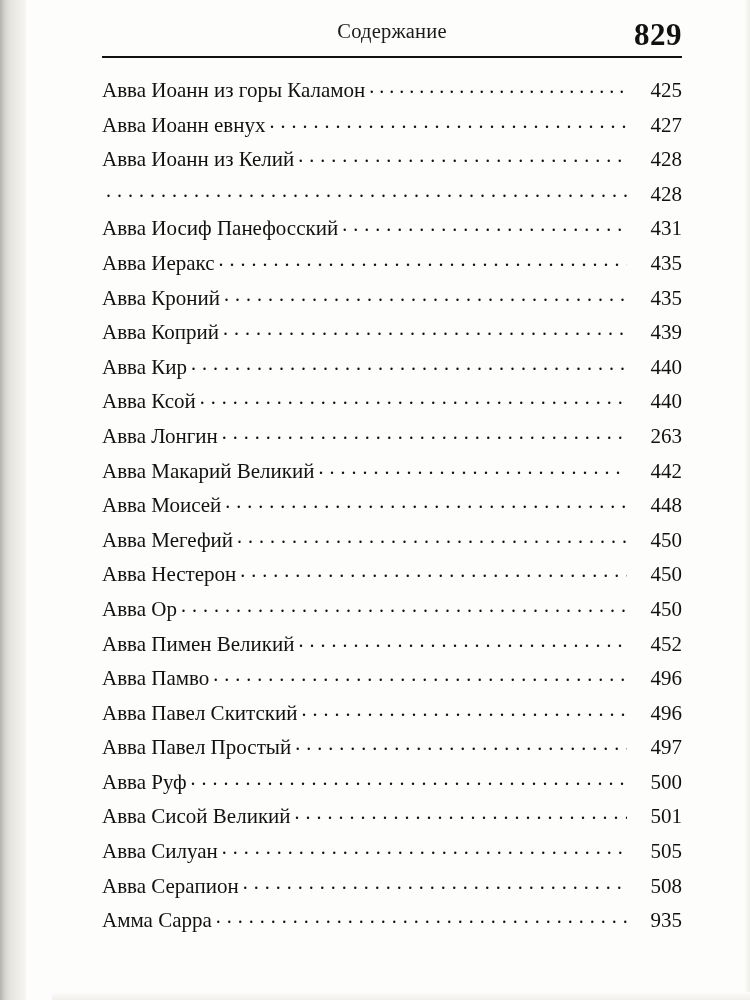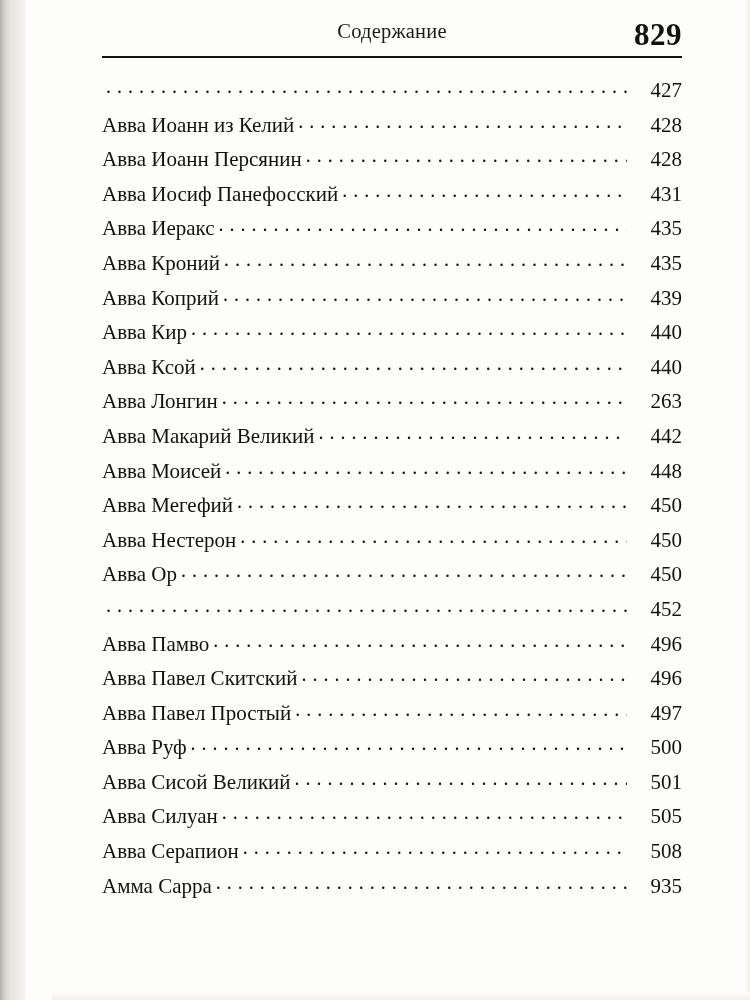--- a/index.html
+++ b/index.html
@@ -148,30 +148,35 @@
 
     <div class="content">
       <div class="header">
         <div class="header-title">Содержание</div>
         <div class="header-pageno">829</div>
       </div>
       <div class="rule"></div>
 
       <div class="toc" id="toc-list">
           <div class="toc-row">
+            <span class="toc-title">Авва Иоанн из горы Каламон</span>
+            <span class="toc-leader tight"></span>
+            <span class="toc-page">425</span>
+          </div>
+          <div class="toc-row">
+            <span class="toc-title">Авва Иоанн евнух</span>
             <span class="toc-leader"></span>
             <span class="toc-page">427</span>
           </div>
           <div class="toc-row">
             <span class="toc-title">Авва Иоанн из Келий</span>
             <span class="toc-leader"></span>
             <span class="toc-page">428</span>
           </div>
           <div class="toc-row">
-            <span class="toc-title">Авва Иоанн Персянин</span>
             <span class="toc-leader"></span>
             <span class="toc-page">428</span>
           </div>
           <div class="toc-row">
             <span class="toc-title">Авва Иосиф Панефосский</span>
             <span class="toc-leader"></span>
             <span class="toc-page">431</span>
           </div>
           <div class="toc-row">
             <span class="toc-title">Авва Иеракс</span>
@@ -222,20 +227,21 @@
             <span class="toc-title">Авва Нестерон</span>
             <span class="toc-leader"></span>
             <span class="toc-page">450</span>
           </div>
           <div class="toc-row">
             <span class="toc-title">Авва Ор</span>
             <span class="toc-leader"></span>
             <span class="toc-page">450</span>
           </div>
           <div class="toc-row">
+            <span class="toc-title">Авва Пимен Великий</span>
             <span class="toc-leader"></span>
             <span class="toc-page">452</span>
           </div>
           <div class="toc-row">
             <span class="toc-title">Авва Памво</span>
             <span class="toc-leader"></span>
             <span class="toc-page">496</span>
           </div>
           <div class="toc-row">
             <span class="toc-title">Авва Павел Скитский</span>

